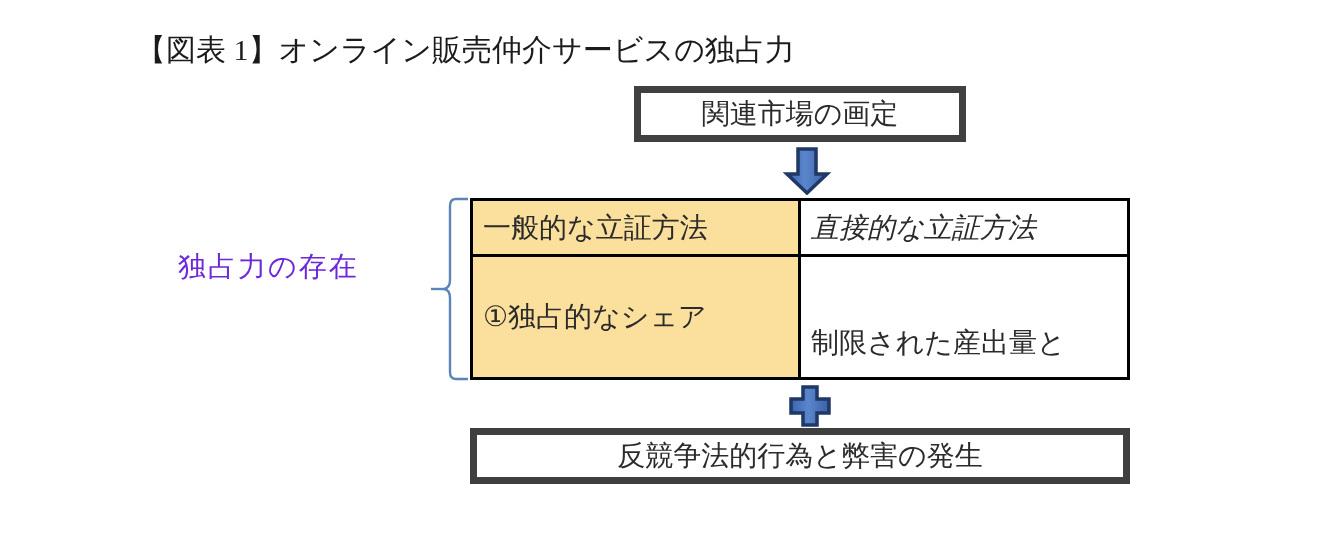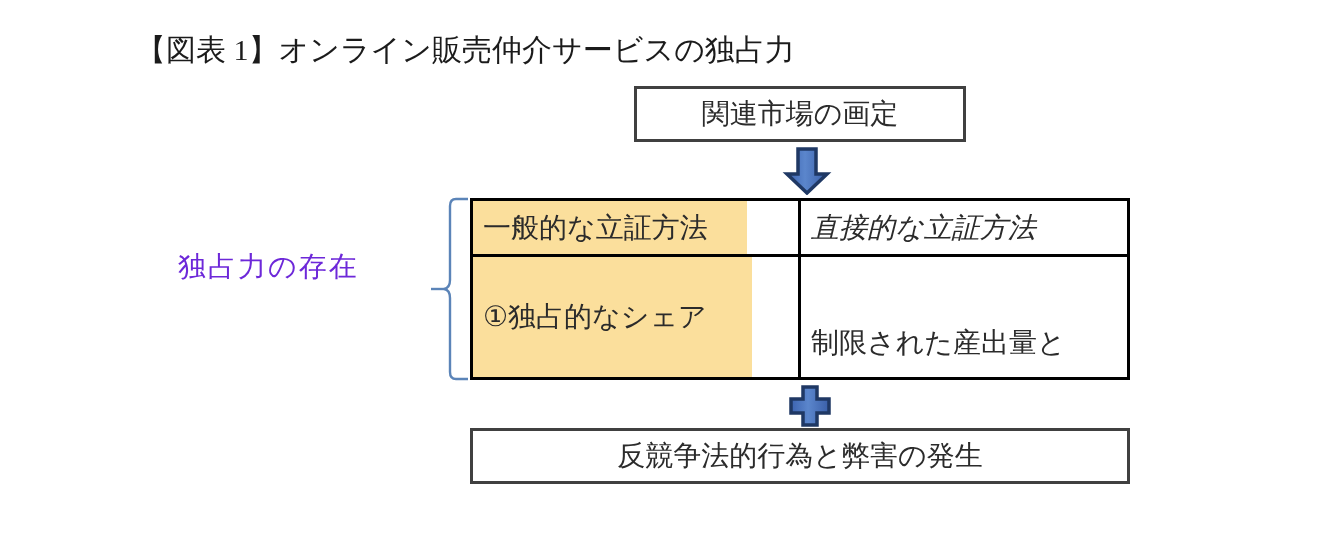--- a/index.html
+++ b/index.html
@@ -26,21 +26,21 @@
     line-height: 38px;
     letter-spacing: 0px;
     color: #1b1b1b;
     white-space: nowrap;
   }
 
   
   .box {
     position: absolute;
     box-sizing: border-box;
-    border: 3px solid #404040;
+    border: 7px solid #404040;
     background: #ffffff;
     display: flex;
     align-items: center;
     justify-content: center;
     font-family: "Liberation Sans", "DejaVu Sans", sans-serif;
     color: #2b2b2b;
     white-space: nowrap;
   }
 
   #top-box {
@@ -121,22 +121,22 @@
     flex-direction: column;
     justify-content: center;
     font-family: "Liberation Sans", "DejaVu Sans", sans-serif;
     font-size: 28px;
     color: #2b2b2b;
     white-space: nowrap;
     padding-left: 10px;
   }
   .cell-yellow { background: #FBDF9C; }
 
-  #cell-left-head  { left: 0px;   top: 0px;  width: 274px; height: 53px; }
-  #cell-left-body  { left: 0px;   top: 56px; width: 279px; height: 120px; padding-left: 10px; }
+  #cell-left-head  { left: 0px;   top: 0px;  width: 328px; height: 53px; }
+  #cell-left-body  { left: 0px;   top: 56px; width: 325px; height: 120px; padding-left: 10px; }
   #cell-right-head { left: 328px; top: 0px;  width: 329px; height: 53px; font-style: italic; }
   #cell-right-body { left: 328px; top: 40px; width: 329px; height: 136px; margin-top: 34px; }
 
   .cell-line { line-height: 58px; }
 
   
   #brace {
     position: absolute;
     left: 430px;
     top: 196px;

